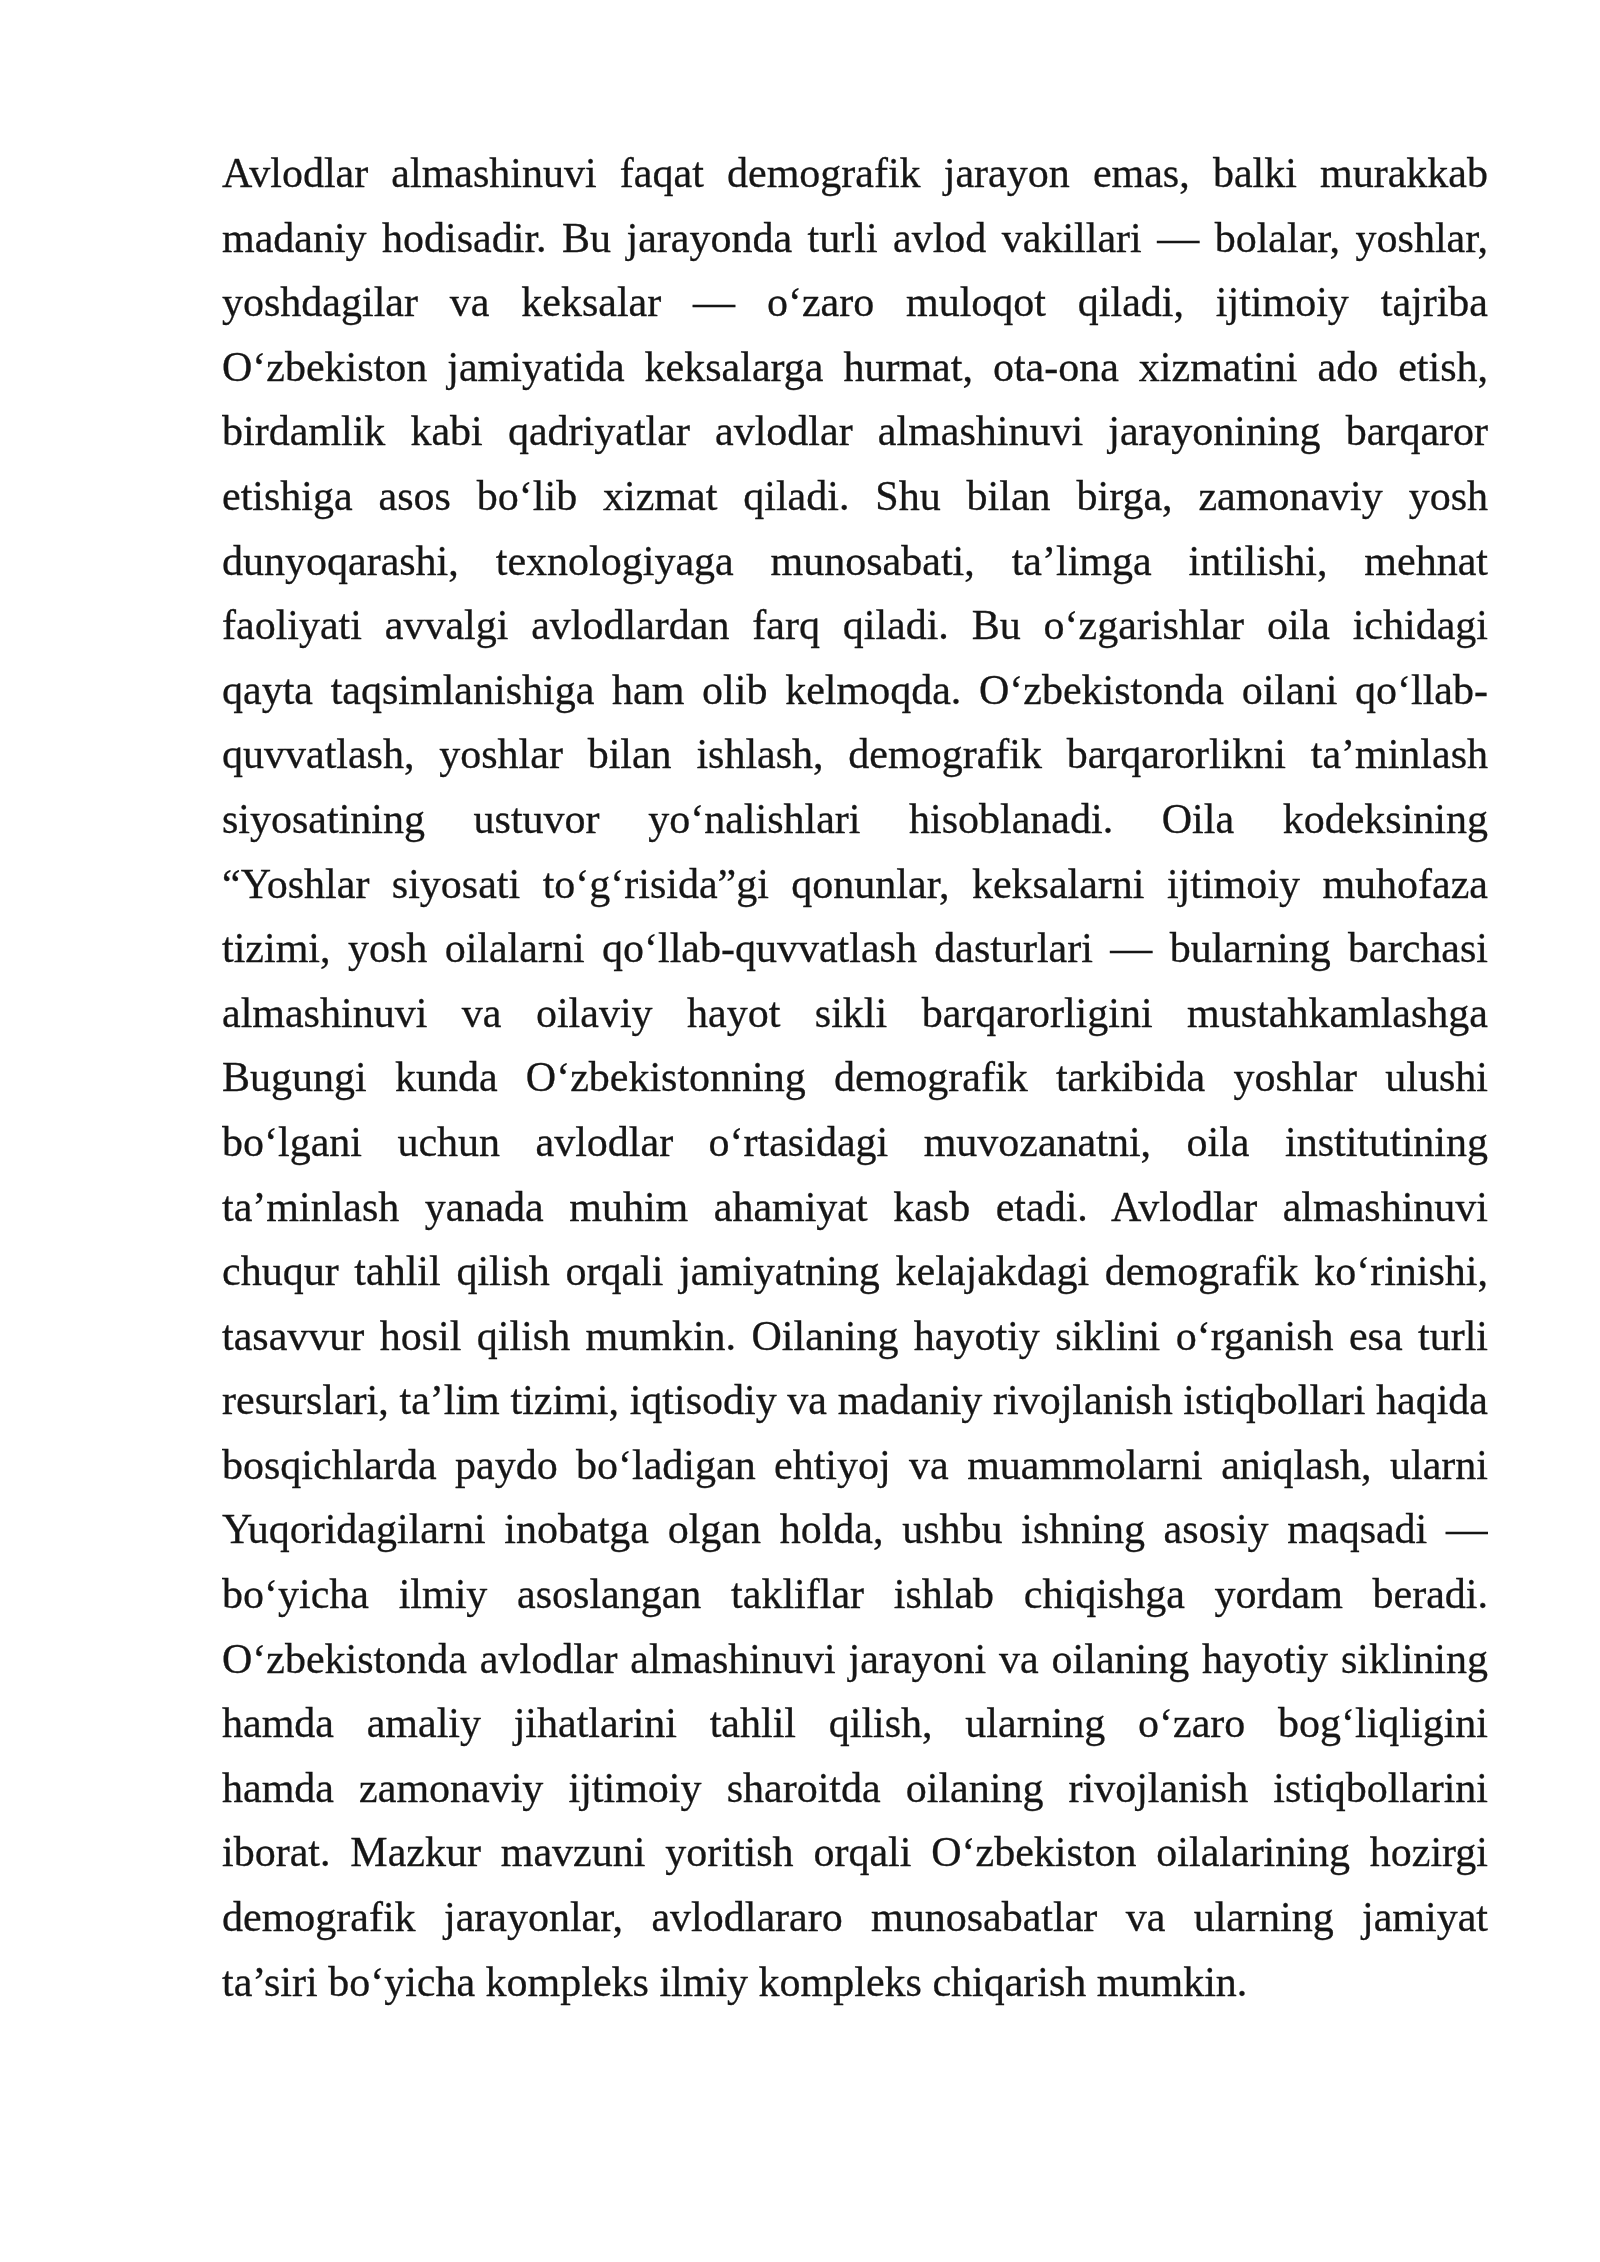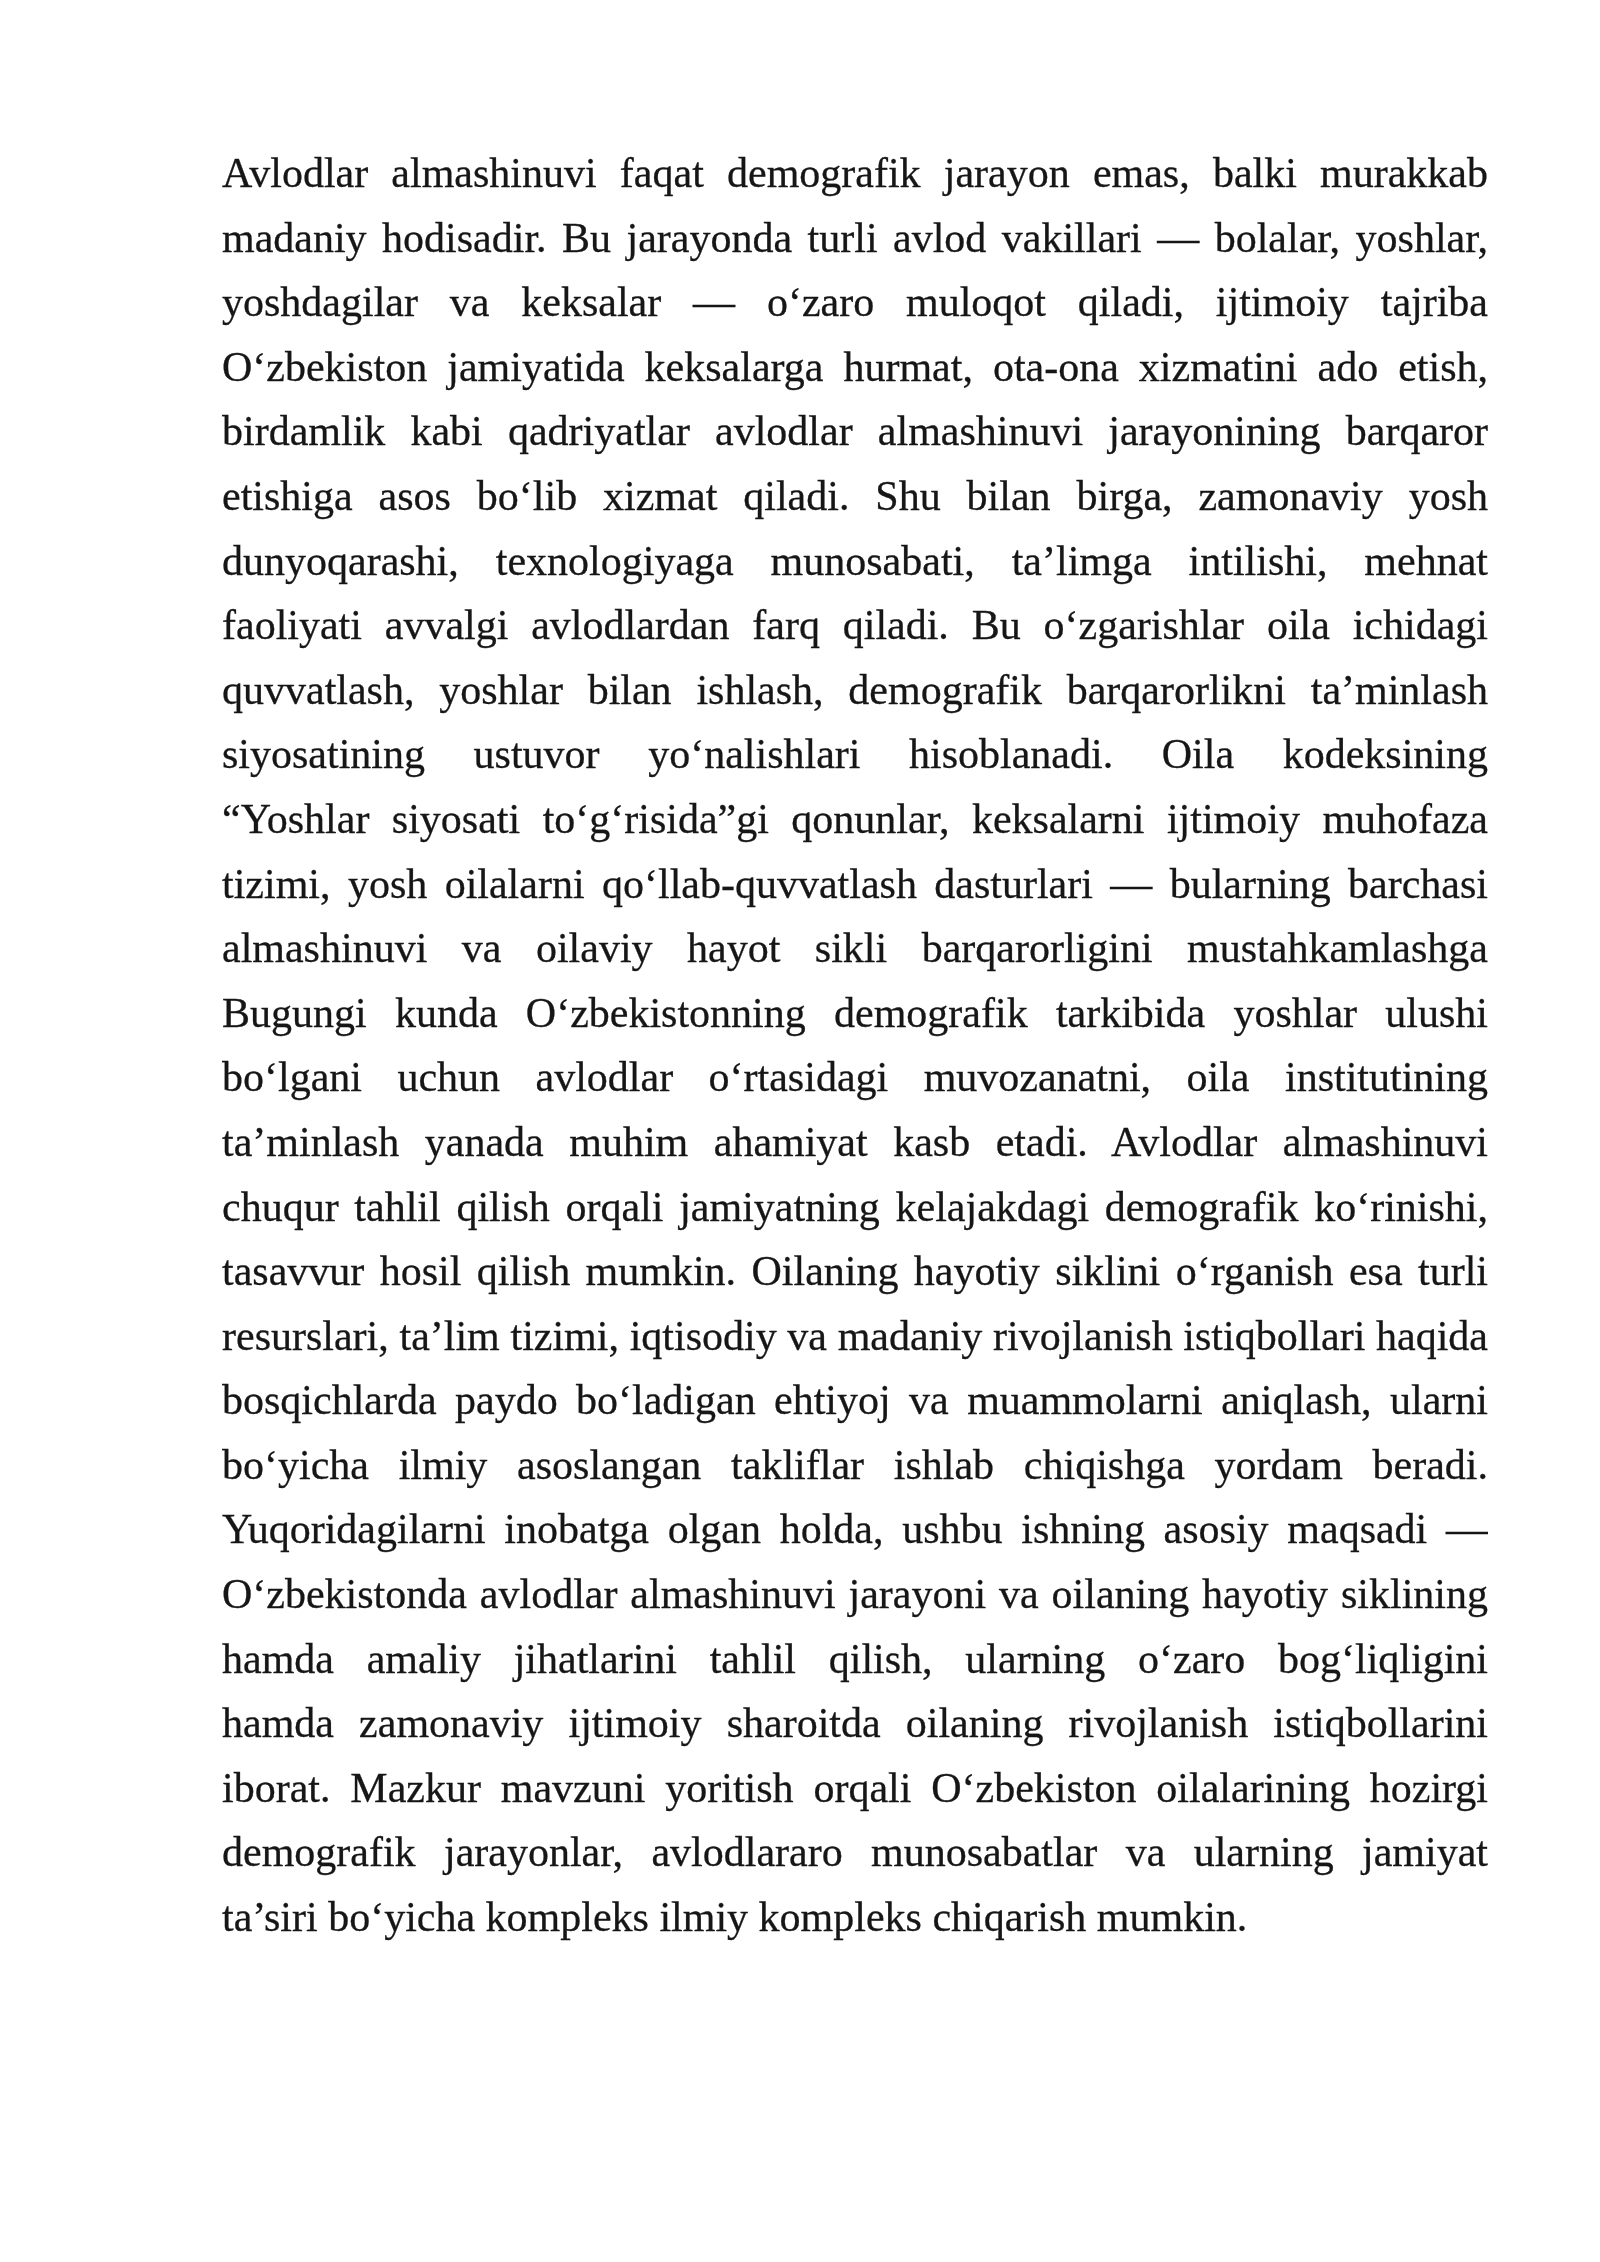--- a/index.html
+++ b/index.html
@@ -42,34 +42,35 @@
 <div class="page">
   <div class="paragraph">
       <div class="line">Avlodlar almashinuvi faqat demografik jarayon emas, balki murakkab ijtimoiy-</div>
       <div class="line">madaniy hodisadir. Bu jarayonda turli avlod vakillari — bolalar, yoshlar, o‘rta</div>
       <div class="line">yoshdagilar va keksalar — o‘zaro muloqot qiladi, ijtimoiy tajriba almashadi.</div>
       <div class="line">O‘zbekiston jamiyatida keksalarga hurmat, ota-ona xizmatini ado etish, oilaviy</div>
       <div class="line">birdamlik kabi qadriyatlar avlodlar almashinuvi jarayonining barqaror davom</div>
       <div class="line">etishiga asos bo‘lib xizmat qiladi. Shu bilan birga, zamonaviy yosh avlodning</div>
       <div class="line">dunyoqarashi, texnologiyaga munosabati, ta’limga intilishi, mehnat bozoridagi</div>
       <div class="line">faoliyati avvalgi avlodlardan farq qiladi. Bu o‘zgarishlar oila ichidagi rollarning</div>
+      <div class="line">qayta taqsimlanishiga ham olib kelmoqda. O‘zbekistonda oilani qo‘llab-</div>
       <div class="line">quvvatlash, yoshlar bilan ishlash, demografik barqarorlikni ta’minlash davlat</div>
       <div class="line">siyosatining ustuvor yo‘nalishlari hisoblanadi. Oila kodeksining yangilanishi,</div>
       <div class="line">“Yoshlar siyosati to‘g‘risida”gi qonunlar, keksalarni ijtimoiy muhofaza qilish</div>
       <div class="line">tizimi, yosh oilalarni qo‘llab-quvvatlash dasturlari — bularning barchasi avlodlar</div>
       <div class="line">almashinuvi va oilaviy hayot sikli barqarorligini mustahkamlashga qaratilgan.</div>
       <div class="line">Bugungi kunda O‘zbekistonning demografik tarkibida yoshlar ulushi yuqori</div>
       <div class="line">bo‘lgani uchun avlodlar o‘rtasidagi muvozanatni, oila institutining barqarorligini</div>
       <div class="line">ta’minlash yanada muhim ahamiyat kasb etadi. Avlodlar almashinuvi jarayonini</div>
       <div class="line">chuqur tahlil qilish orqali jamiyatning kelajakdagi demografik ko‘rinishi, mehnat</div>
       <div class="line">tasavvur hosil qilish mumkin. Oilaning hayotiy siklini o‘rganish esa turli</div>
       <div class="line">resurslari, ta’lim tizimi, iqtisodiy va madaniy rivojlanish istiqbollari haqida</div>
       <div class="line">bosqichlarda paydo bo‘ladigan ehtiyoj va muammolarni aniqlash, ularni hal etish</div>
+      <div class="line">Yuqoridagilarni inobatga olgan holda, ushbu ishning asosiy maqsadi —</div>
       <div class="line">bo‘yicha ilmiy asoslangan takliflar ishlab chiqishga yordam beradi.</div>
-      <div class="line">Yuqoridagilarni inobatga olgan holda, ushbu ishning asosiy maqsadi —</div>
       <div class="line">O‘zbekistonda avlodlar almashinuvi jarayoni va oilaning hayotiy siklining nazariy</div>
       <div class="line">hamda amaliy jihatlarini tahlil qilish, ularning o‘zaro bog‘liqligini ko‘rsatish</div>
       <div class="line">hamda zamonaviy ijtimoiy sharoitda oilaning rivojlanish istiqbollarini yoritishdan</div>
       <div class="line">iborat. Mazkur mavzuni yoritish orqali O‘zbekiston oilalarining hozirgi holati,</div>
       <div class="line">demografik jarayonlar, avlodlararo munosabatlar va ularning jamiyat taraqqiyotiga</div>
       <div class="line">ta’siri bo‘yicha kompleks ilmiy kompleks chiqarish mumkin.</div>
     </div>
 </div>
 
 </body></html>

